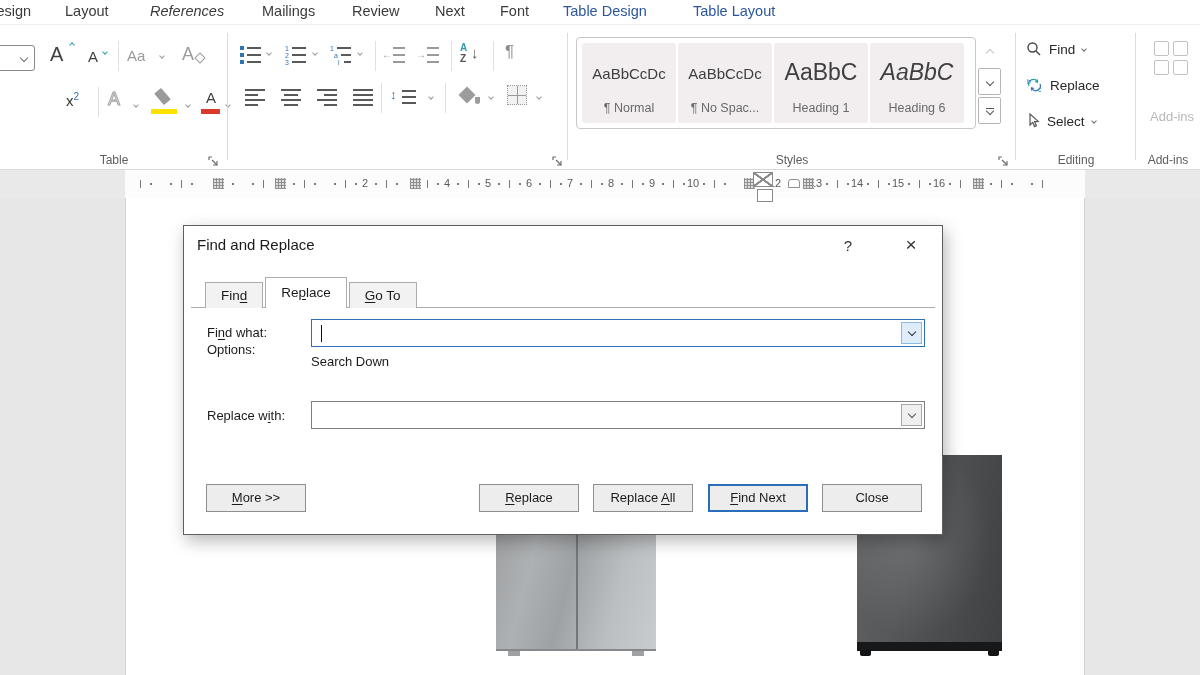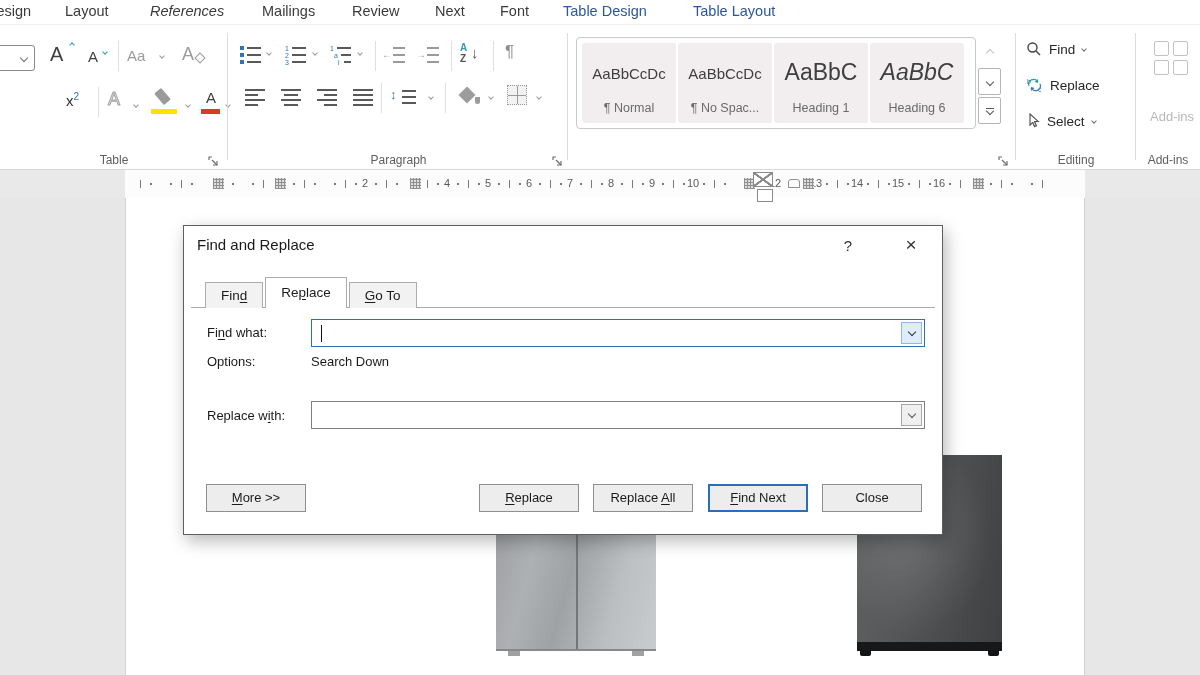--- a/index.html
+++ b/index.html
@@ -160,21 +160,21 @@
   #dialog{position:absolute;left:183px;top:225px;width:760px;height:310px;background:#fff;border:1px solid #5f5f5f;z-index:20;box-shadow:3px 6px 16px rgba(0,0,0,.28);font-size:13px;color:#1b1b1b}
   #dlg-title{position:absolute;left:13px;top:10px;font-size:15px;color:#1a1a1a;white-space:nowrap}
   #dlg-help{position:absolute;right:82px;top:8px;width:24px;height:24px;text-align:center;line-height:24px;font-size:15px;color:#333;cursor:pointer}
   #dlg-close{position:absolute;right:16px;top:5px;width:30px;height:28px;text-align:center;line-height:28px;font-size:19px;color:#333;cursor:pointer}
   #dlg-tabline{position:absolute;left:7px;right:7px;top:81px;height:1px;background:#acacac}
   #dlg-tabs{position:absolute;left:21px;top:52px;height:30px;display:flex;align-items:flex-end;z-index:2}
   .dlg-tab{position:relative;top:0;height:26px;line-height:25px;padding:0 15px;background:#f2f2f2;border:1px solid #acacac;border-bottom:none;margin-right:2px;font-size:13.5px;cursor:pointer;z-index:2}
   .dlg-tab.active{height:31px;line-height:29px;background:#fff;z-index:3;margin-top:-3px}
   .dlg-label{position:absolute;left:23px;font-size:13px;white-space:nowrap}
   #lbl-findwhat{top:99px}
-  #lbl-options{top:128px}
+  #lbl-options{top:116px}
   #val-options{position:absolute;left:127px;top:128px;font-size:13px}
   #lbl-replacewith{top:182px}
   .combo{position:absolute;left:127px;width:614px;height:28px;background:#fff}
   #combo-find{top:93px;border:1px solid #2f6db6}
   #combo-replace{top:175px;border:1px solid #7f7f7f}
   .combo input{position:absolute;left:0;top:0;width:588px;height:26px;border:none;outline:none;padding:0 8px;font-size:13px;font-family:"Liberation Sans",sans-serif;background:transparent}
   .combo .dd{position:absolute;right:2px;top:2px;bottom:2px;width:21px;display:flex;align-items:center;justify-content:center;cursor:pointer}
   #combo-find .dd{background:#dfedfa;border:1px solid #8db8e8}
   #combo-replace .dd{background:#f0f0f0;border:1px solid #a6a6a6}
   .caret{position:absolute;left:9px;top:5px;width:1px;height:17px;background:#111}
@@ -315,21 +315,20 @@
       </div>
         <span class="chev sm gray rbtn" id="chev-spacing"></span>
       <i class="vdiv ve"></i>
       <div class="rbtn" id="btn-shading">
           <span class="diamond"></span>
           <span class="tip"></span>
         </div>
       <span class="chev sm gray rbtn" id="chev-shading"></span>
       <div class="rbtn" id="btn-borders"></div>
       <span class="chev sm gray rbtn" id="chev-borders"></span>
-      <div class="glabel">Paragraph</div>
       <span class="launcher"><svg width="11" height="11" viewBox="0 0 11 11" fill="none" stroke="#6e6e6e" stroke-width="1.2">
             <path d="M1 4 V1 H4"></path>
             <path d="M4 4 L9 9"></path>
             <path d="M9 5 V9 H5"></path>
           </svg></span>
       <div class="gdivider"></div>
     </section>
 
     <section class="rgroup" id="g-styles">
       <div id="styles-gallery">
@@ -355,20 +354,21 @@
             <span class="chev up" style="border-color:#c3c3c3"></span>
           </div>
         <div class="sc-btn" id="sc-dn">
             <span class="chev" style="border-color:#555"></span>
           </div>
         <div class="sc-btn" id="sc-more">
             <span class="bar"></span>
             <span class="chev" style="border-color:#555;margin-top:-2px"></span>
           </div>
       </div>
+      <div class="glabel">Styles</div>
       <span class="launcher"><svg width="11" height="11" viewBox="0 0 11 11" fill="none" stroke="#6e6e6e" stroke-width="1.2">
             <path d="M1 4 V1 H4"></path>
             <path d="M4 4 L9 9"></path>
             <path d="M9 5 V9 H5"></path>
           </svg></span>
       <div class="gdivider"></div>
     </section>
 
     <section class="rgroup" id="g-edit">
       <div class="edit-row" id="edit-find">

